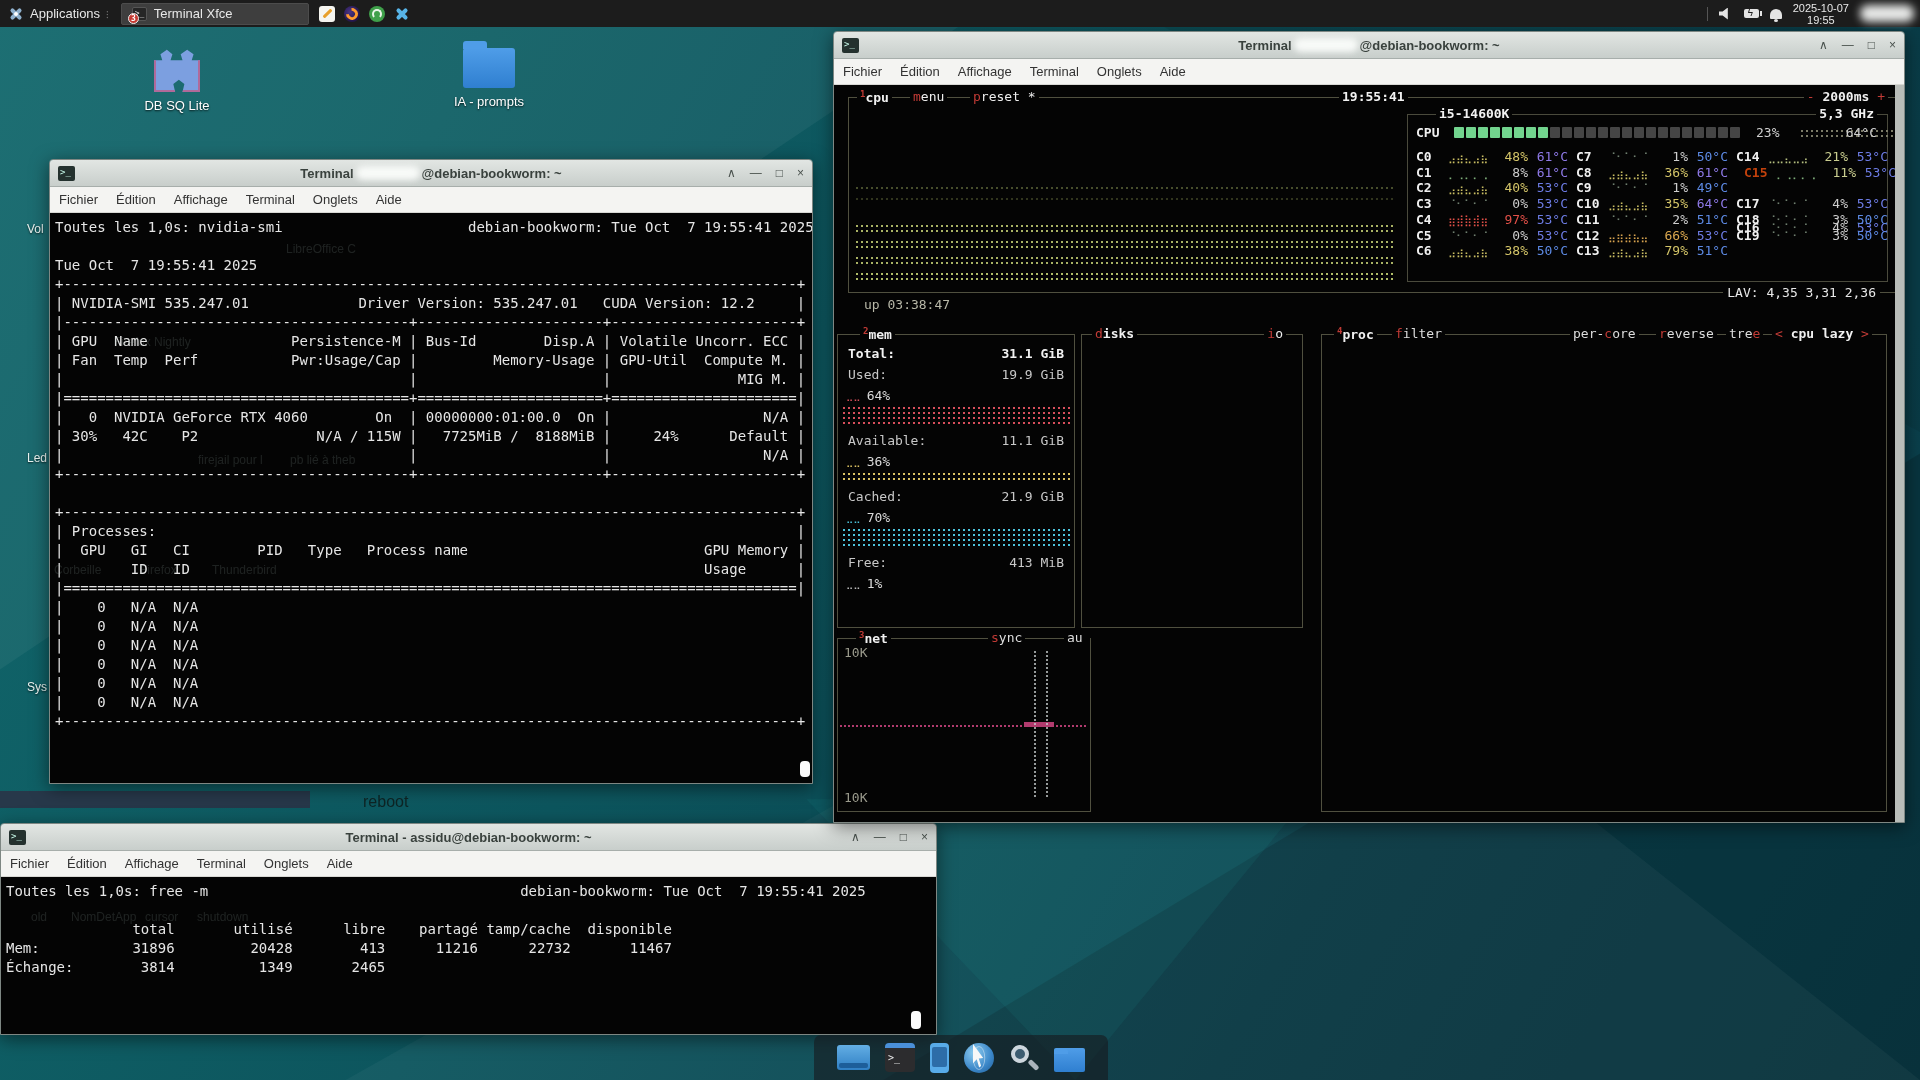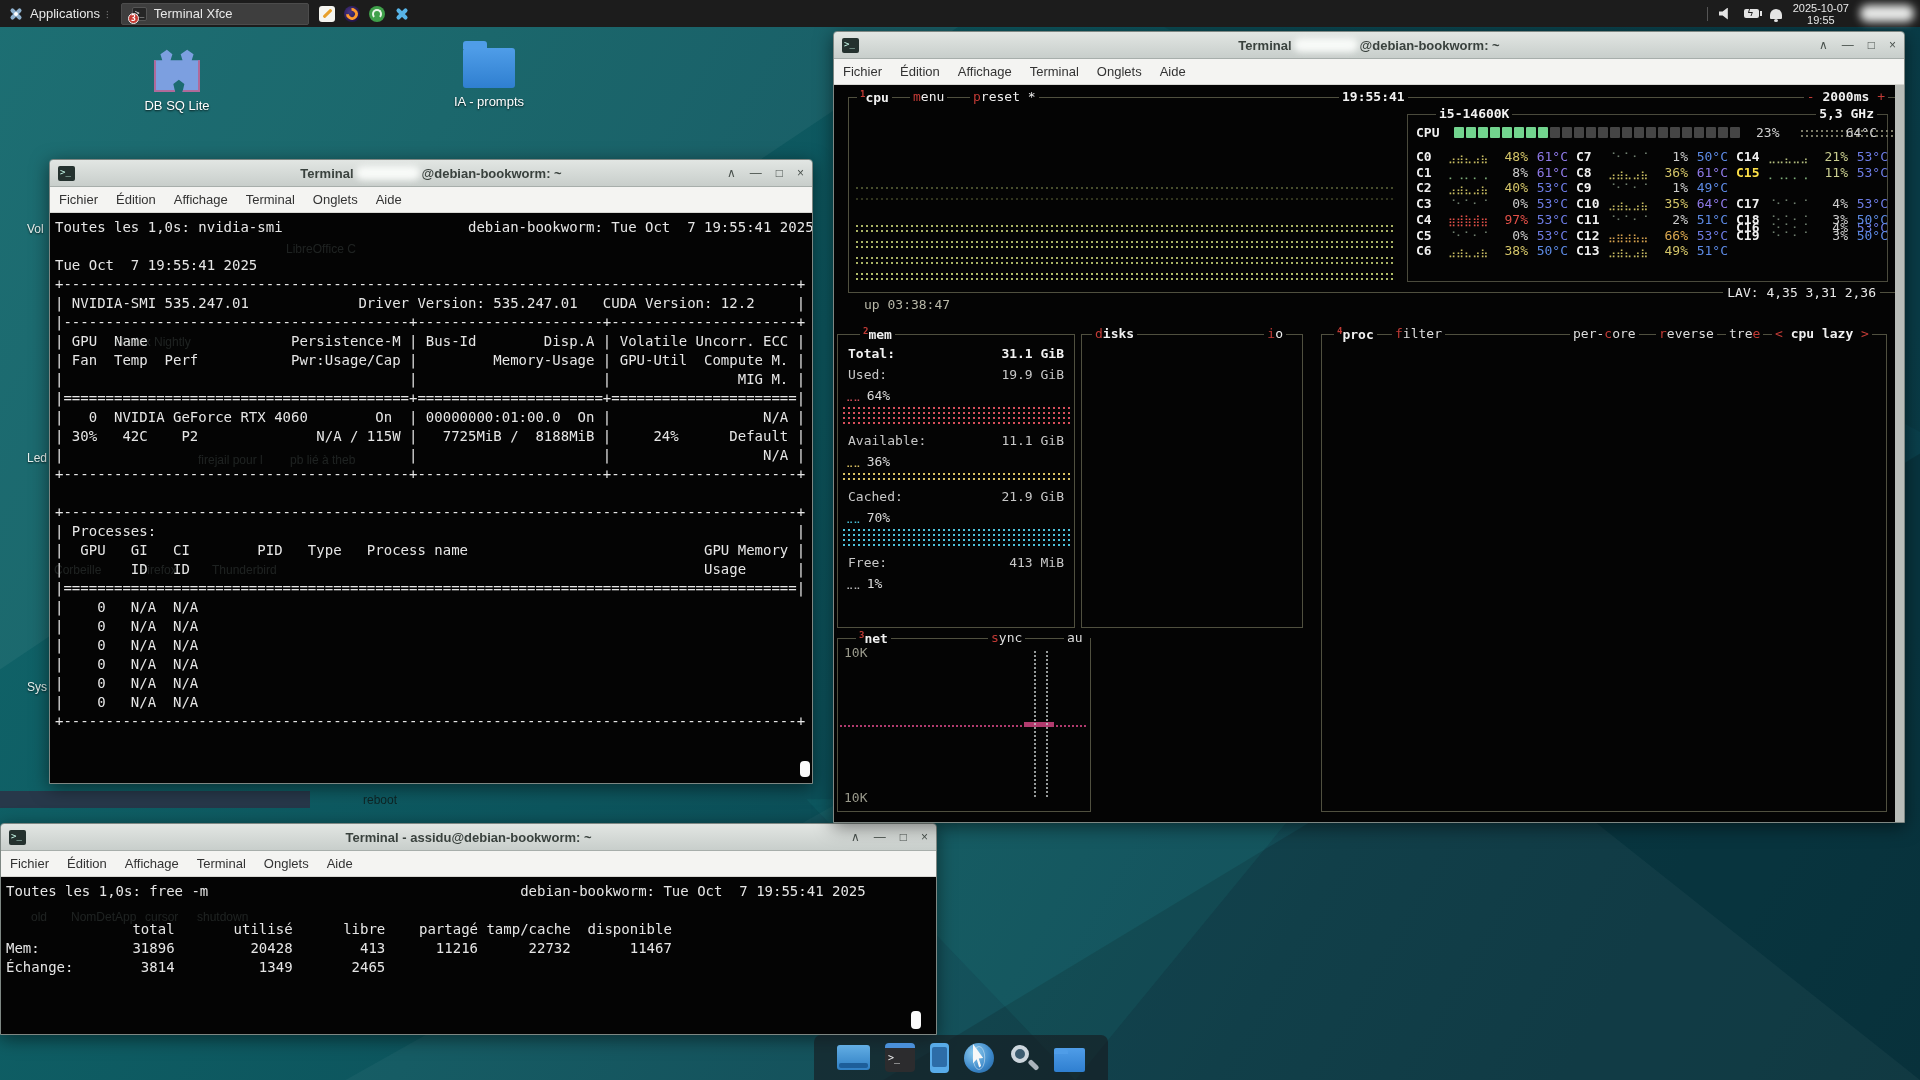--- a/index.html
+++ b/index.html
@@ -17,21 +17,21 @@
   .f5 { background:rgba(44,190,180,.08); clip-path:polygon(42% 74%,68% 74%,56% 100%); }
 
   .desk-icon { position:absolute; width:110px; text-align:center; }
   .desk-icon .lbl { color:#fff; font-size:13px; margin-top:6px; text-shadow:0 1px 2px rgba(0,0,0,.8); }
   .puzzle { width:46px; height:44px; margin:0 auto; background:#7c9fe0; border:2px solid #b06a9a;
     clip-path:polygon(0 28%,18% 28%,14% 14%,28% 4%,40% 14%,36% 28%,62% 28%,58% 14%,72% 4%,86% 14%,82% 28%,100% 28%,100% 100%,62% 100%,66% 82%,54% 72%,42% 82%,46% 100%,0 100%); }
   .folder-big { width:52px; height:40px; margin:4px auto 0; position:relative; background:linear-gradient(#4f9de8,#2f7fd0); border-radius:3px; }
   .folder-big:before { content:""; position:absolute; top:-7px; left:0; width:24px; height:8px; background:#4f9de8; border-radius:3px 3px 0 0; }
   .edge-lbl { position:absolute; color:#e8f2f0; font-size:12px; text-shadow:0 1px 2px rgba(0,0,0,.7); }
   #strip { position:absolute; left:0; top:791px; width:310px; height:17px; background:#27384a; }
-  #reboot-lbl { position:absolute; left:363px; top:793px; font-size:12px; color:#0e2424; }
+  #reboot-lbl { position:absolute; left:363px; top:793px; font-size:16px; color:#0e2424; }
 
   
   #panel { position:absolute; top:0; left:0; width:1920px; height:27px; background:#1c1c1c; z-index:50;
     display:flex; align-items:center; color:#e8e8e8; font-size:13px; }
   #apps-btn { display:flex; align-items:center; gap:6px; padding:0 8px; height:100%; }
   .apps-ic { position:relative; width:16px; height:16px; }
   .apps-ic i { position:absolute; left:1px; top:6px; width:14px; height:4px; background:#8fb0cc; border-radius:2px; }
   .apps-ic i:nth-child(1){ transform:rotate(45deg);} .apps-ic i:nth-child(2){ transform:rotate(-45deg);}
   .apps-ic b { position:absolute; left:6px; top:6px; width:4px; height:4px; background:#fff; border-radius:50%; }
   #apps-grip { color:#777; font-size:10px; margin-right:4px; }
@@ -329,35 +329,35 @@
           </div>
         <div style="position:absolute; left:348px; top:10px; color:#cfcfcf;">23%</div>
         <div class="dots" style="--c:#7a7a66; position:absolute; left:392px; top:14px; width:112px; height:8px;"></div>
         <div style="position:absolute; right:10px; top:10px; color:#cfcfcf;">64°C</div>
         <div id="core-grid">
             <div class="core-cell" style="position: absolute; left: 8px; top: 34px; width: 154px; white-space: nowrap;"><span style="width:32px;color:#f0f0f0;font-weight:bold;">C0</span><span style="width:44px;color:#c9bd62;font-size:11px;">⣠⣴⣄⣠⣦</span><span style="width:36px;text-align:right;color:#d3c468;">48%</span><span style="width:40px;text-align:right;color:#8f7ae8;">61°C</span></div>
             <div class="core-cell" style="position: absolute; left: 168px; top: 34px; width: 154px; white-space: nowrap;"><span style="width:32px;color:#f0f0f0;font-weight:bold;">C7</span><span style="width:44px;color:#6f7f6f;font-size:11px;">⠈⠂⠁⠂⠈</span><span style="width:36px;text-align:right;color:#cdcdcd;">1%</span><span style="width:40px;text-align:right;color:#5d8ae4;">50°C</span></div>
             <div class="core-cell" style="position: absolute; left: 328px; top: 34px; width: 154px; white-space: nowrap;"><span style="width:32px;color:#f0f0f0;font-weight:bold;">C14</span><span style="width:44px;color:#b3bd7e;font-size:11px;">⣀⣀⣄⣀⣠</span><span style="width:36px;text-align:right;color:#c9cd8f;">21%</span><span style="width:40px;text-align:right;color:#6d7ce4;">53°C</span></div>
             <div class="core-cell" style="position: absolute; left: 8px; top: 49.7px; width: 154px; white-space: nowrap;"><span style="width:32px;color:#f0f0f0;font-weight:bold;">C1</span><span style="width:44px;color:#7fae7a;font-size:11px;">⡀⢀⡀⡀⢀</span><span style="width:36px;text-align:right;color:#cdcdcd;">8%</span><span style="width:40px;text-align:right;color:#8f7ae8;">61°C</span></div>
             <div class="core-cell" style="position: absolute; left: 168px; top: 49.7px; width: 154px; white-space: nowrap;"><span style="width:32px;color:#f0f0f0;font-weight:bold;">C8</span><span style="width:44px;color:#c9bd62;font-size:11px;">⣠⣴⣄⣠⣦</span><span style="width:36px;text-align:right;color:#d3c468;">36%</span><span style="width:40px;text-align:right;color:#8f7ae8;">61°C</span></div>
-            <div class="core-cell" style="position: absolute; left: 328px; top: 49.7px; width: 154px; white-space: nowrap;"><span style="width:32px;color:#fde047;font-weight:bold;">C15</span><span style="width:44px;color:#7fae7a;font-size:11px;">⡀⢀⡀⡀⢀</span><span style="width:36px;text-align:right;color:#c9cd8f;">11%</span><span style="width:40px;text-align:right;color:#6d7ce4;">53°C</span></div>
+            <div class="core-cell" style="position: absolute; left: 328px; top: 49.7px; width: 154px; white-space: nowrap;"><span style="width:32px;color:#c2410c;font-weight:bold;margin-left:8px;">C15</span><span style="width:44px;color:#7fae7a;font-size:11px;">⡀⢀⡀⡀⢀</span><span style="width:36px;text-align:right;color:#c9cd8f;">11%</span><span style="width:40px;text-align:right;color:#6d7ce4;">53°C</span></div>
             <div class="core-cell" style="position: absolute; left: 8px; top: 65.4px; width: 154px; white-space: nowrap;"><span style="width:32px;color:#f0f0f0;font-weight:bold;">C2</span><span style="width:44px;color:#c9bd62;font-size:11px;">⣠⣴⣄⣠⣦</span><span style="width:36px;text-align:right;color:#d3c468;">40%</span><span style="width:40px;text-align:right;color:#6d7ce4;">53°C</span></div>
             <div class="core-cell" style="position: absolute; left: 168px; top: 65.4px; width: 154px; white-space: nowrap;"><span style="width:32px;color:#f0f0f0;font-weight:bold;">C9</span><span style="width:44px;color:#6f7f6f;font-size:11px;">⠈⠂⠁⠂⠈</span><span style="width:36px;text-align:right;color:#cdcdcd;">1%</span><span style="width:40px;text-align:right;color:#5d8ae4;">49°C</span></div>
             <div class="core-cell" style="position: absolute; left: 328px; top: 65.4px; width: 154px; white-space: nowrap; margin-top: 40px;"><span style="width:32px;color:#f0f0f0;font-weight:bold;">C16</span><span style="width:44px;color:#6f7f6f;font-size:11px;">⠈⠂⠁⠂⠈</span><span style="width:36px;text-align:right;color:#cdcdcd;">4%</span><span style="width:40px;text-align:right;color:#6d7ce4;">53°C</span></div>
             <div class="core-cell" style="position: absolute; left: 8px; top: 81.1px; width: 154px; white-space: nowrap;"><span style="width:32px;color:#f0f0f0;font-weight:bold;">C3</span><span style="width:44px;color:#6f7f6f;font-size:11px;">⠈⠂⠁⠂⠈</span><span style="width:36px;text-align:right;color:#cdcdcd;">0%</span><span style="width:40px;text-align:right;color:#6d7ce4;">53°C</span></div>
             <div class="core-cell" style="position: absolute; left: 168px; top: 81.1px; width: 154px; white-space: nowrap;"><span style="width:32px;color:#f0f0f0;font-weight:bold;">C10</span><span style="width:44px;color:#c9bd62;font-size:11px;">⣠⣴⣄⣠⣦</span><span style="width:36px;text-align:right;color:#d3c468;">35%</span><span style="width:40px;text-align:right;color:#8f7ae8;">64°C</span></div>
             <div class="core-cell" style="position: absolute; left: 328px; top: 81.1px; width: 154px; white-space: nowrap;"><span style="width:32px;color:#f0f0f0;font-weight:bold;">C17</span><span style="width:44px;color:#6f7f6f;font-size:11px;">⠈⠂⠁⠂⠈</span><span style="width:36px;text-align:right;color:#cdcdcd;">4%</span><span style="width:40px;text-align:right;color:#6d7ce4;">53°C</span></div>
             <div class="core-cell" style="position: absolute; left: 8px; top: 96.8px; width: 154px; white-space: nowrap;"><span style="width:32px;color:#f0f0f0;font-weight:bold;">C4</span><span style="width:44px;color:#e25048;font-size:11px;">⣶⣾⣷⣾⣶</span><span style="width:36px;text-align:right;color:#e25048;">97%</span><span style="width:40px;text-align:right;color:#6d7ce4;">53°C</span></div>
             <div class="core-cell" style="position: absolute; left: 168px; top: 96.8px; width: 154px; white-space: nowrap;"><span style="width:32px;color:#f0f0f0;font-weight:bold;">C11</span><span style="width:44px;color:#6f7f6f;font-size:11px;">⠈⠂⠁⠂⠈</span><span style="width:36px;text-align:right;color:#cdcdcd;">2%</span><span style="width:40px;text-align:right;color:#5d8ae4;">51°C</span></div>
             <div class="core-cell" style="position: absolute; left: 328px; top: 96.8px; width: 154px; white-space: nowrap;"><span style="width:32px;color:#f0f0f0;font-weight:bold;">C18</span><span style="width:44px;color:#6f7f6f;font-size:11px;">⠈⠂⠁⠂⠈</span><span style="width:36px;text-align:right;color:#cdcdcd;">3%</span><span style="width:40px;text-align:right;color:#5d8ae4;">50°C</span></div>
             <div class="core-cell" style="position: absolute; left: 8px; top: 112.5px; width: 154px; white-space: nowrap;"><span style="width:32px;color:#f0f0f0;font-weight:bold;">C5</span><span style="width:44px;color:#6f7f6f;font-size:11px;">⠈⠂⠁⠂⠈</span><span style="width:36px;text-align:right;color:#cdcdcd;">0%</span><span style="width:40px;text-align:right;color:#6d7ce4;">53°C</span></div>
             <div class="core-cell" style="position: absolute; left: 168px; top: 112.5px; width: 154px; white-space: nowrap;"><span style="width:32px;color:#f0f0f0;font-weight:bold;">C12</span><span style="width:44px;color:#d6a24e;font-size:11px;">⣤⣶⣴⣦⣤</span><span style="width:36px;text-align:right;color:#dba84f;">66%</span><span style="width:40px;text-align:right;color:#6d7ce4;">53°C</span></div>
             <div class="core-cell" style="position: absolute; left: 328px; top: 112.5px; width: 154px; white-space: nowrap;"><span style="width:32px;color:#f0f0f0;font-weight:bold;">C19</span><span style="width:44px;color:#6f7f6f;font-size:11px;">⠈⠂⠁⠂⠈</span><span style="width:36px;text-align:right;color:#cdcdcd;">3%</span><span style="width:40px;text-align:right;color:#5d8ae4;">50°C</span></div>
             <div class="core-cell" style="position: absolute; left: 8px; top: 128.2px; width: 154px; white-space: nowrap;"><span style="width:32px;color:#f0f0f0;font-weight:bold;">C6</span><span style="width:44px;color:#c9bd62;font-size:11px;">⣠⣴⣄⣠⣦</span><span style="width:36px;text-align:right;color:#d3c468;">38%</span><span style="width:40px;text-align:right;color:#5d8ae4;">50°C</span></div>
-            <div class="core-cell" style="position: absolute; left: 168px; top: 128.2px; width: 154px; white-space: nowrap;"><span style="width:32px;color:#f0f0f0;font-weight:bold;">C13</span><span style="width:44px;color:#c9bd62;font-size:11px;">⣠⣴⣄⣠⣦</span><span style="width:36px;text-align:right;color:#d3c468;">49%</span><span style="width:40px;text-align:right;color:#5d8ae4;">51°C</span></div>
+            <div class="core-cell" style="position: absolute; left: 168px; top: 128.2px; width: 154px; white-space: nowrap;"><span style="width:32px;color:#f0f0f0;font-weight:bold;">C13</span><span style="width:44px;color:#c9bd62;font-size:11px;">⣠⣴⣄⣠⣦</span><span style="width:36px;text-align:right;color:#d3c468;">79%</span><span style="width:40px;text-align:right;color:#5d8ae4;">51°C</span></div>
           </div>
       </div>
 
       <div style="position:absolute; right:16px; bottom:-8px; background:#040404; padding:0 4px; color:#e8e8e8;">LAV: 4,35 3,31 2,36</div>
     </div>
     <div style="position:absolute; left:30px; top:212px; color:#b8b8a8;">up 03:38:47</div>
 
     <div class="bbox" style="left:3px; top:249px; width:238px; height:294px;">
       <div class="btab" style="left:22px;"><sup>2</sup><b>mem</b></div>
       <div id="mem-rows" style="padding-top:8px;">

